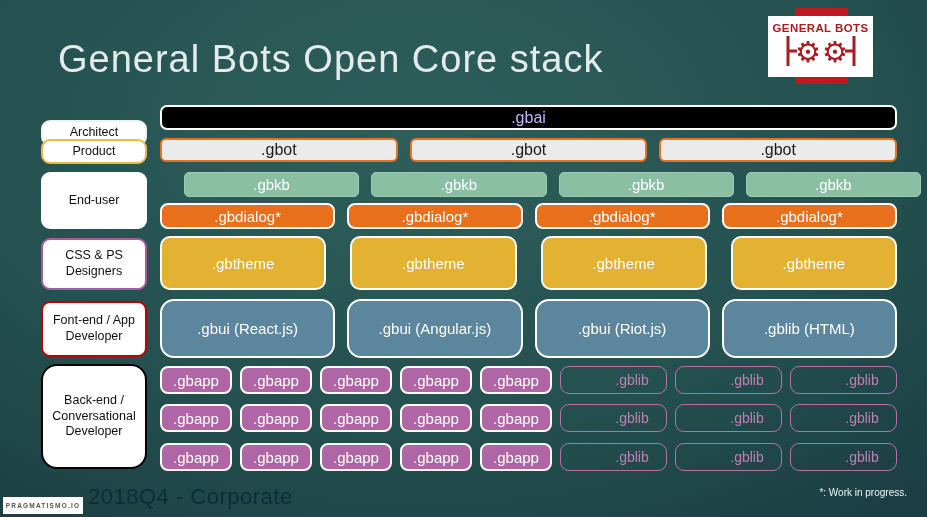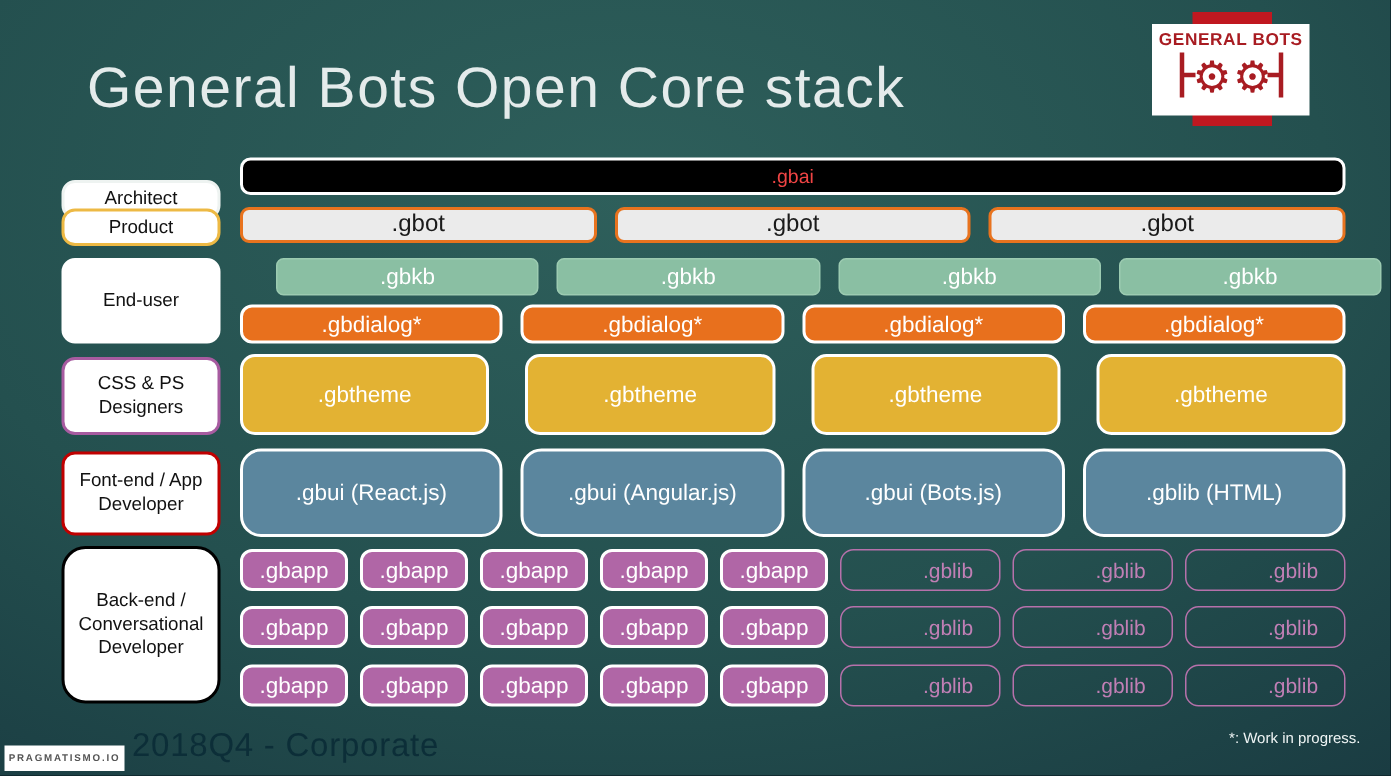--- a/index.html
+++ b/index.html
@@ -41,21 +41,21 @@
   }
   .row-gbai     { top:105px; height:25px; }
   .row-gbot     { top:138px; height:24px; }
   .row-gbkb     { top:172px; height:25px;padding-left:24px; }
   .row-gbdialog { top:203px; height:26px; }
   .row-gbtheme  { top:236px; height:54px;gap:24px; }
   .row-gbui     { top:299px; height:59px; }
   .row-app      { gap:8px; height:28px; }
   .row-app1 { top:366px; } .row-app2 { top:404px; } .row-app3 { top:443px; }
 
-  .gbai-box    { background:#000000; border:2px solid #ffffff; border-radius:7px;  color:#ef4444; font-size:13px; }
+  .gbai-box    { background:#000000; border:2px solid #ffffff; border-radius:7px;  color:#c4b5fd; font-size:16px; }
   .gbot-box    { background:#ebebeb; border:2px solid #e8731e; border-radius:6px;  color:#1a1a1a; font-size:16px; }
   .gbkb-box    { background:#8abfa3; border:1px solid #9ccbb1; border-radius:5px;  color:#ffffff; font-size:15px; }
   .gbdialog-box{ background:#e8701d; border:2px solid #ffffff; border-radius:8px;  color:#ffffff; font-size:15px; }
   .gbtheme-box { background:#e3b233; border:2px solid #ffffff; border-radius:10px; color:#ffffff; font-size:15px; }
   .gbui-box    { background:#5b869e; border:2px solid #ffffff; border-radius:14px; color:#ffffff; font-size:15px; }
   .gbapp-box   { background:#b066a6; border:2px solid #ffffff; border-radius:8px;  color:#ffffff; font-size:15px; }
   .gblib-box   { background:transparent; border:1.5px solid #b671ab; border-radius:9px; color:#c07fb5; font-size:14px;padding-left:37px; }
   
   .watermark {
     position:absolute; left:3px; top:497px; width:80px; height:17px; background:#ffffff;
@@ -133,21 +133,21 @@
   <div class="row row-gbtheme">
     <div class="box gbtheme-box">.gbtheme</div>
     <div class="box gbtheme-box">.gbtheme</div>
     <div class="box gbtheme-box">.gbtheme</div>
     <div class="box gbtheme-box">.gbtheme</div>
   </div>
 
   <div class="row row-gbui">
     <div class="box gbui-box">.gbui (React.js)</div>
     <div class="box gbui-box">.gbui (Angular.js)</div>
-    <div class="box gbui-box">.gbui (Bots.js)</div>
+    <div class="box gbui-box">.gbui (Riot.js)</div>
     <div class="box gbui-box">.gblib (HTML)</div>
   </div>
 
   <div class="row row-app row-app1">
     <div class="box gbapp-box">.gbapp</div>
     <div class="box gbapp-box">.gbapp</div>
     <div class="box gbapp-box">.gbapp</div>
     <div class="box gbapp-box">.gbapp</div>
     <div class="box gbapp-box">.gbapp</div>
     <div class="box gblib-box">.gblib</div>

